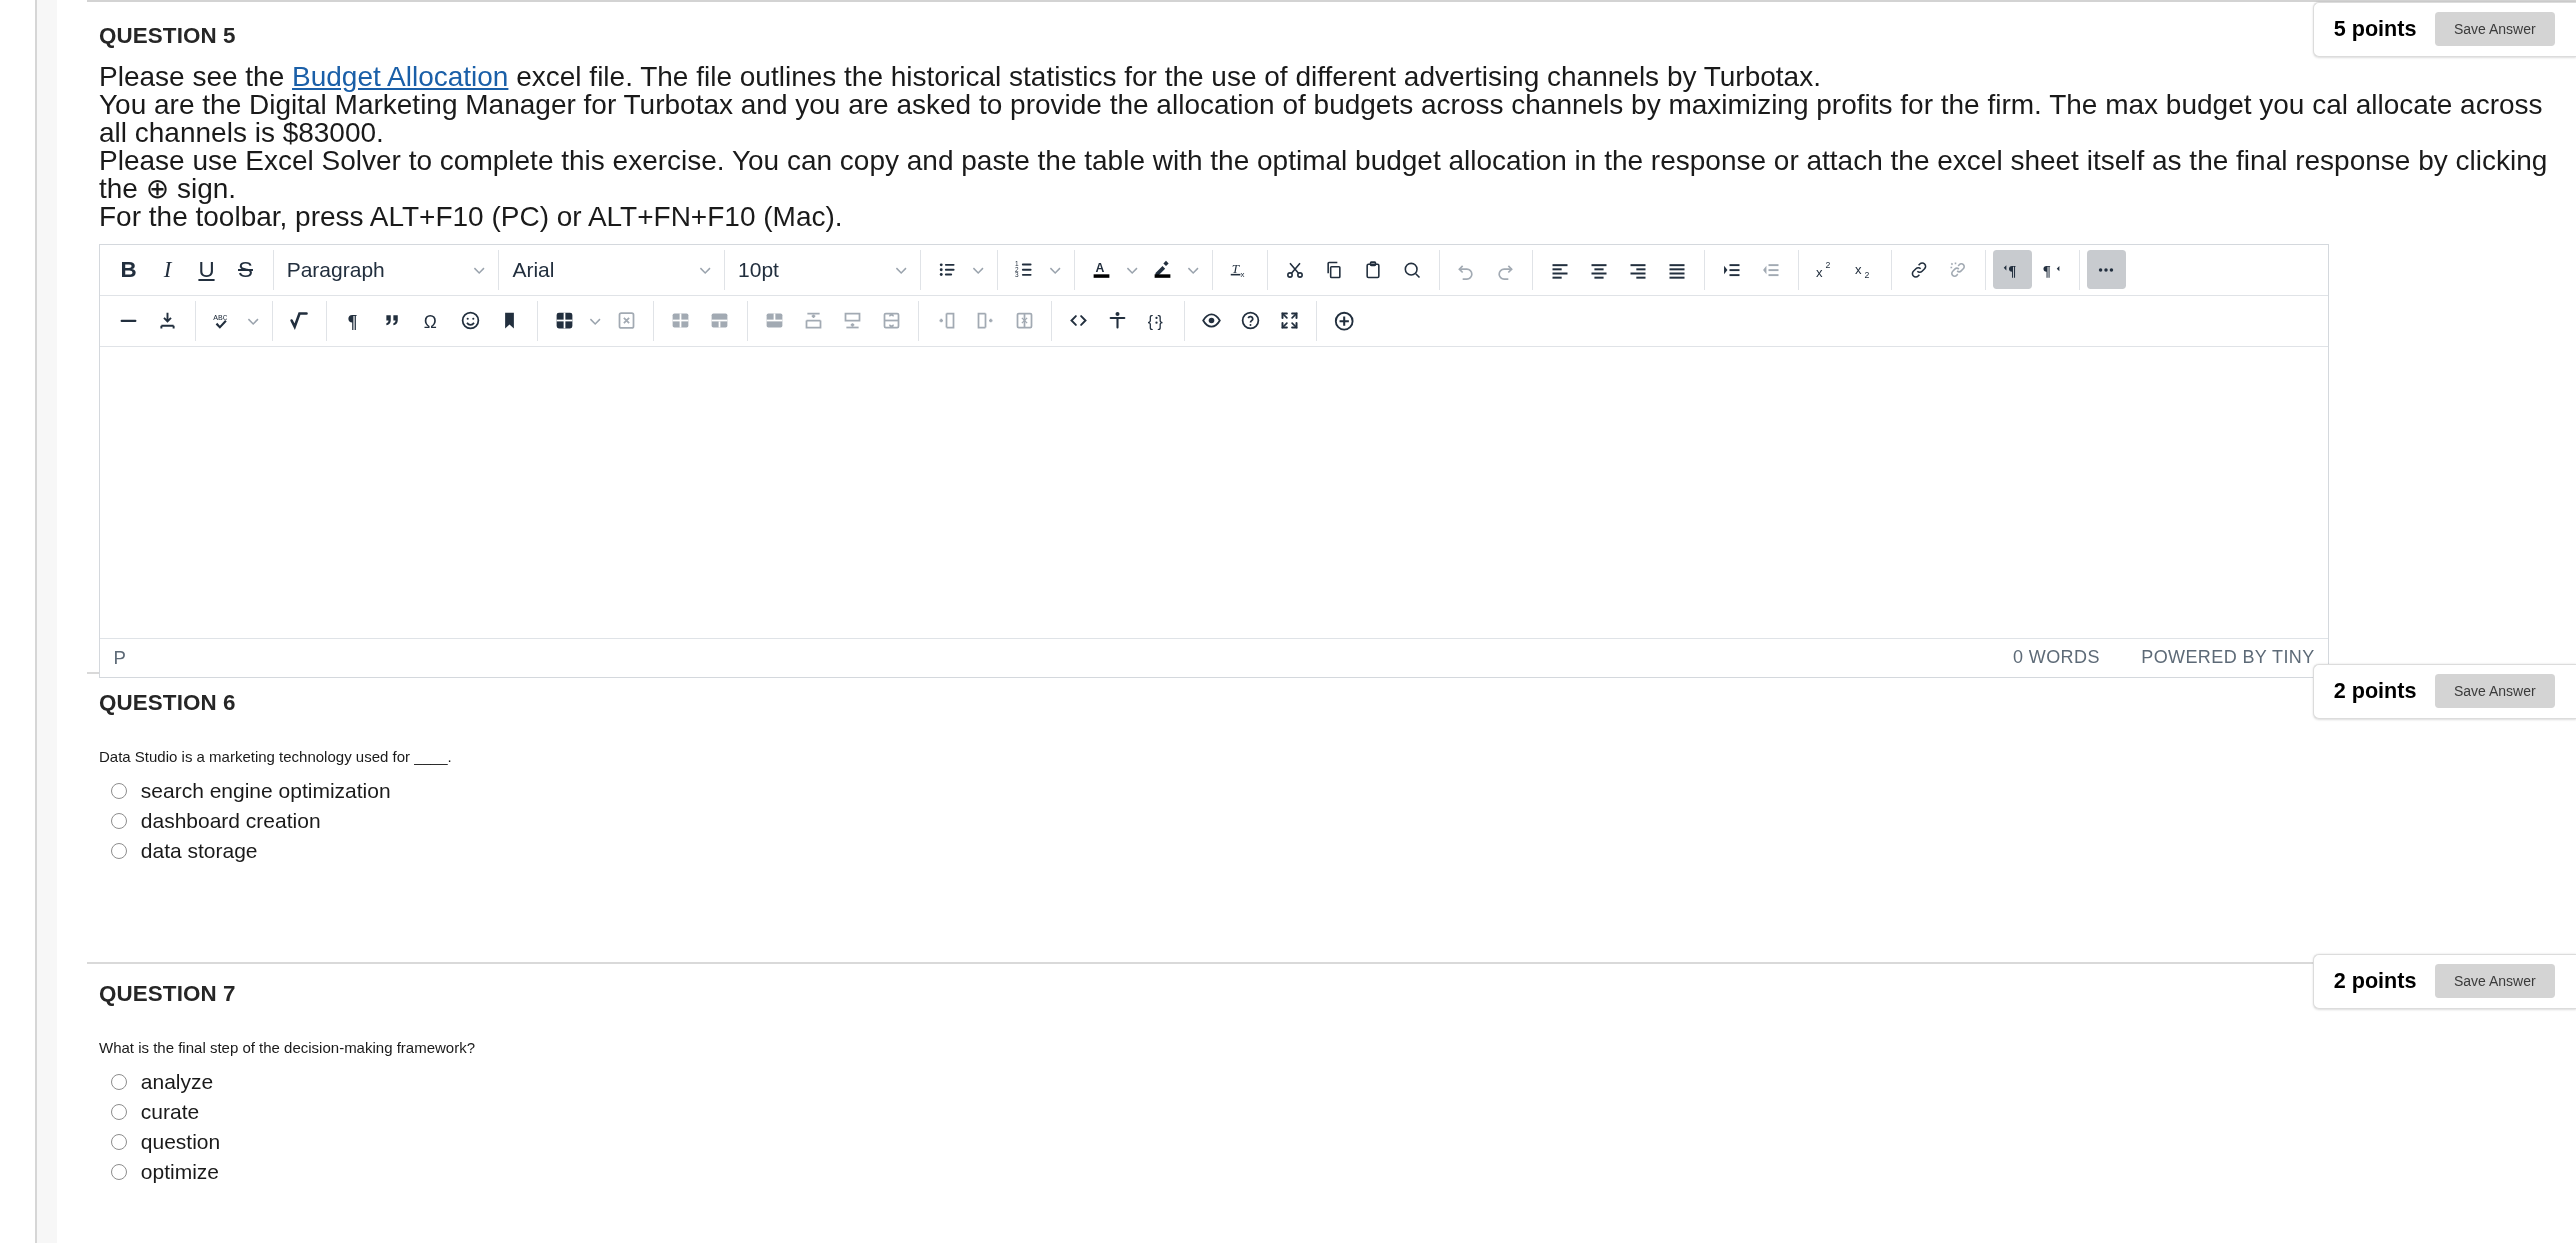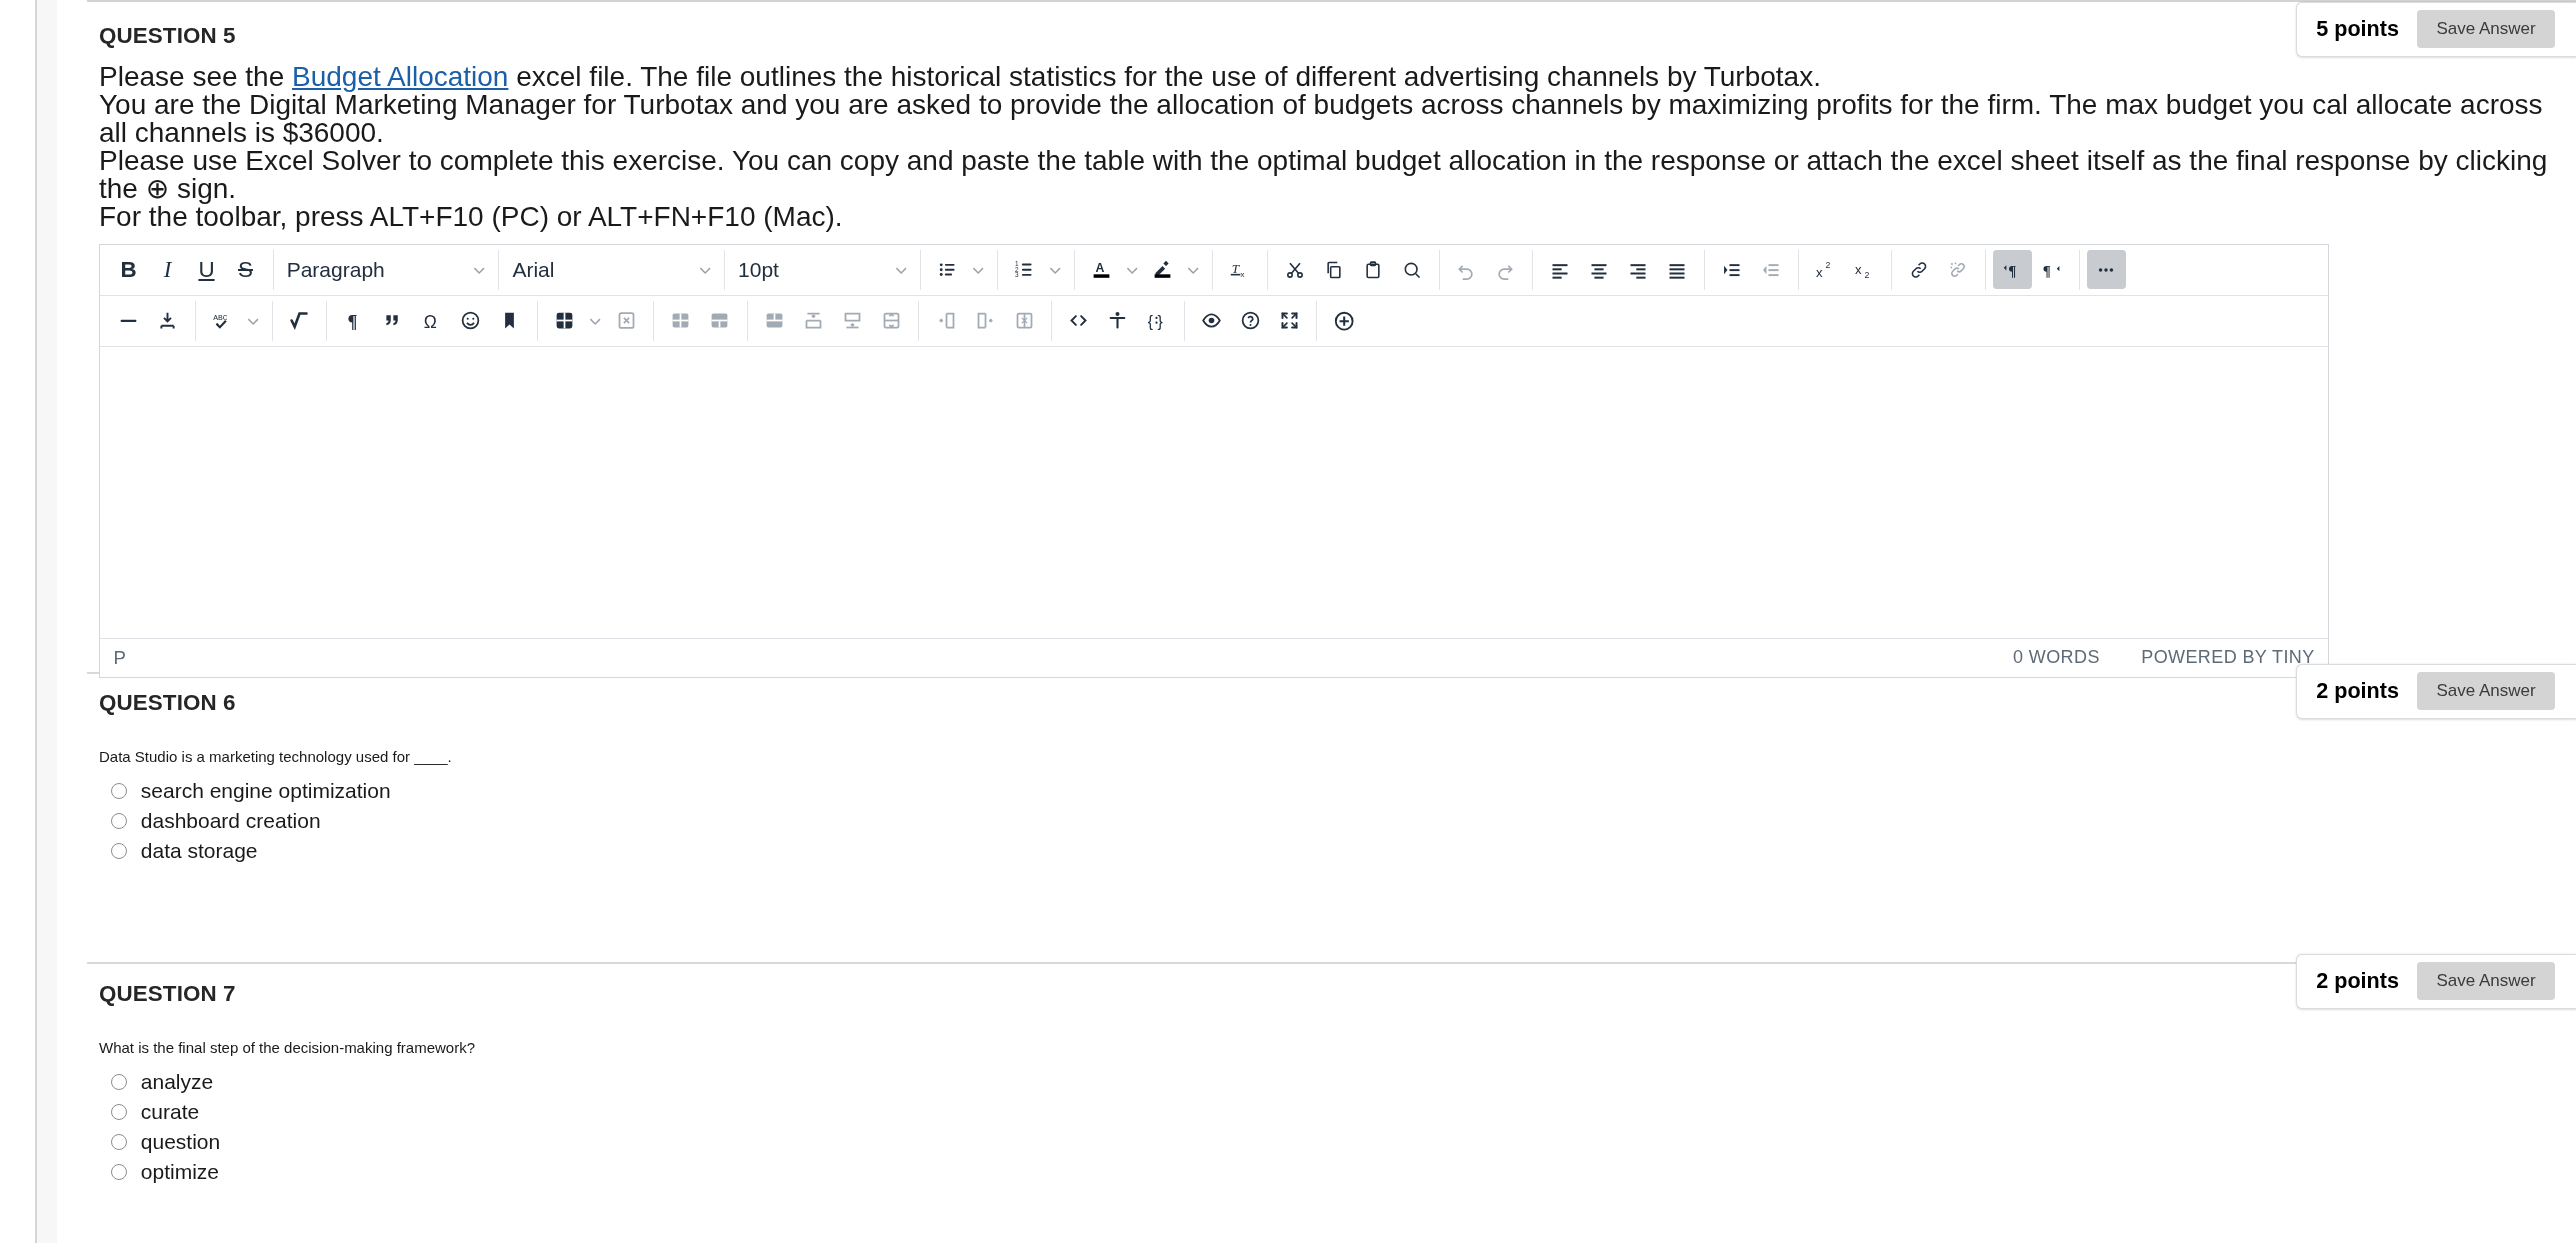--- a/index.html
+++ b/index.html
@@ -45,21 +45,21 @@
     box-shadow: 0 0.7px 2.2px rgba(0,0,0,.14);
     padding: 7.5px 0 7.5px 19.4px;
     height: 55px;
   }
   .points-label { font-weight: bold; font-size: 21.6px; color: #000; white-space: nowrap; }
   .save-btn {
     margin-left: 18px; margin-right: 21px;
     background: #d4d4d4; color: #3b3b3b;
     border: none; border-radius: 3.7px;
     font-family: "Liberation Sans", sans-serif;
-    font-size: 17px; padding: 9px 19.4px;
+    font-size: 14px; padding: 9px 19.4px;
     cursor: pointer; white-space: nowrap;
   }
 
   .qbody { padding: 0 0 0 42px; }
 
   .qline { font-size: 28px; line-height: 28px; color: #1a1a1a; margin: 0; padding: 0; }
   .qline + .qline { margin-top: 0; }
   .qlink { color: #1a5fa8; text-decoration: underline; cursor: pointer; }
 
   
@@ -145,21 +145,21 @@
 
     <div class="points-pill">
       <span class="points-label">5 points</span>
       <button class="save-btn">Save Answer</button>
     </div>
 
     <div class="qheader">QUESTION 5</div>
 
     <div class="qbody" style="padding-top:13.4px;">
       <p class="qline"><span>Please see the </span><a class="qlink">Budget Allocation</a><span> excel file. The file outlines the historical statistics for the use of different advertising channels by Turbotax.</span></p>
-      <p class="qline">You are the Digital Marketing Manager for Turbotax and you are asked to provide the allocation of budgets across channels by maximizing profits for the firm. The max budget you cal allocate across all channels is $36000.</p>
+      <p class="qline">You are the Digital Marketing Manager for Turbotax and you are asked to provide the allocation of budgets across channels by maximizing profits for the firm. The max budget you cal allocate across all channels is $83000.</p>
       <p class="qline">Please use Excel Solver to complete this exercise. You can copy and paste the table with the optimal budget allocation in the response or attach the excel sheet itself as the final response by clicking the ⊕ sign.</p>
       <p class="qline">For the toolbar, press ALT+F10 (PC) or ALT+FN+F10 (Mac).</p>
 
       <div class="editor">
 
         <div class="tb-row">
           <div class="tb-group">
             <div class="tbtn">
                 <span class="tbtn-lbl">B</span>
               </div>

